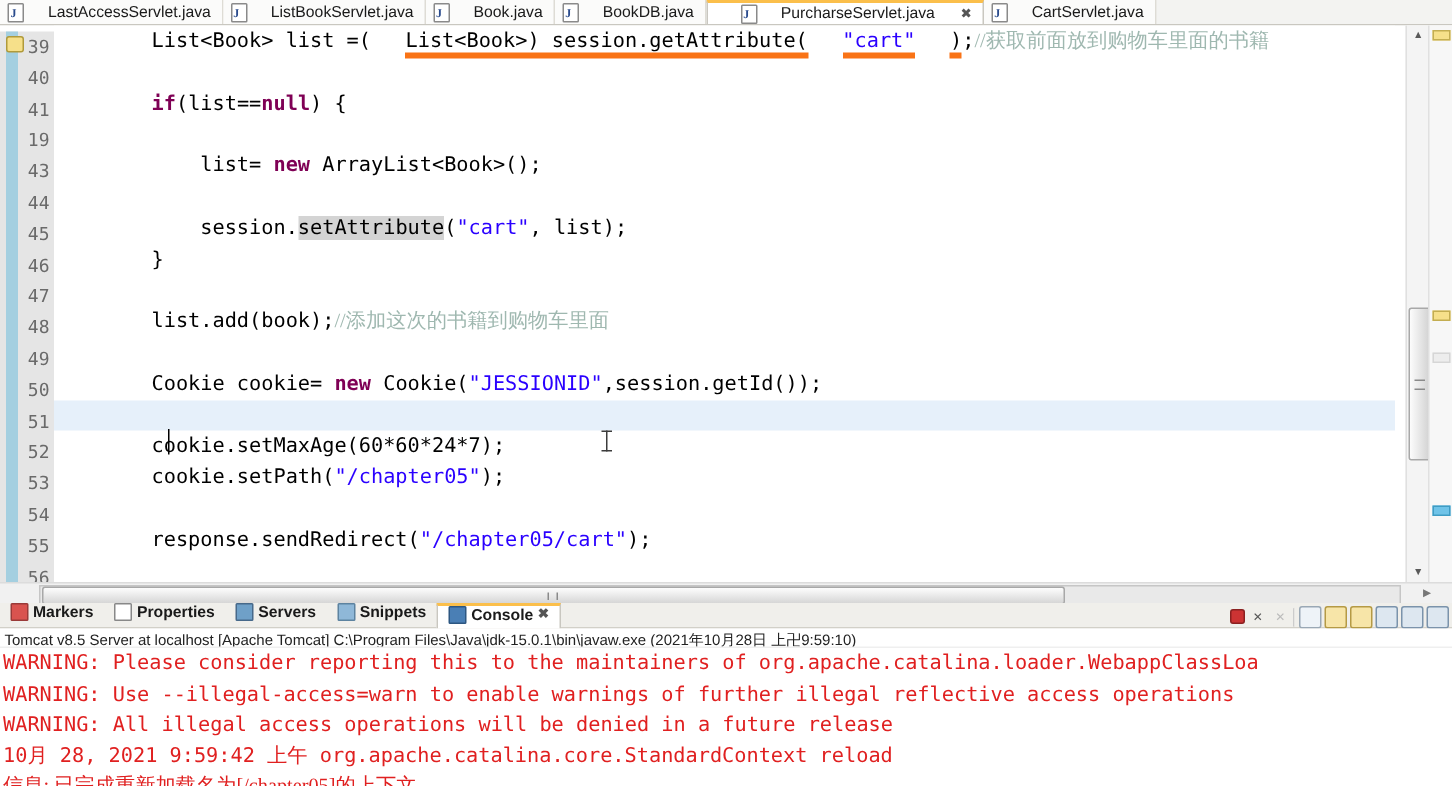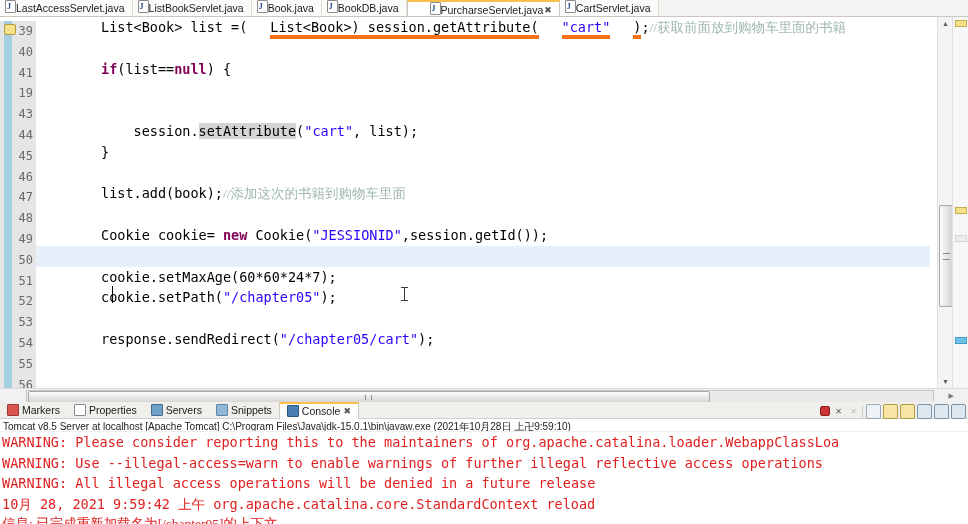--- a/index.html
+++ b/index.html
@@ -16,21 +16,21 @@
   
   .tabbar{
     position:absolute;left:0;top:0;width:968px;height:17px;
     background:#f3f3f1;
     border-bottom:1px solid #c9c7c0;
     display:flex;align-items:stretch;
     overflow:hidden;
     box-sizing:border-box;
   }
   .tab{
-    display:flex;align-items:flex-start;gap:0;
+    display:flex;align-items:center;gap:16px;
     padding:0 7px 0 5px;
     font-size:10.5px;
     color:#1a1a1a;
     white-space:nowrap;
     background:#fbfbfa;
     border-right:1px solid #dedcd5;
     box-sizing:border-box;
     line-height:16px;
   }
   .tab.active{
@@ -168,24 +168,25 @@
 
   
   .viewtabs{
     position:absolute;left:0;top:402px;width:968px;height:17px;
     background:#f0efeb;
     border-bottom:1px solid #d2d0c8;
     display:flex;align-items:center;
     box-sizing:border-box;
   }
   .vtab{
-    display:flex;align-items:center;gap:3px;
+    display:flex;align-items:flex-start;gap:3px;
     padding:0 7px;height:17px;
     font-size:10.5px;color:#1a1a1a;white-space:nowrap;
     box-sizing:border-box;
+    font-weight:bold;
   }
   .vtab.active{background:#ffffff;border-top:2px solid #fbbf4b;
     border-left:1px solid #c9c7c0;border-right:1px solid #c9c7c0;}
   .vicon{width:10px;height:10px;flex:0 0 auto;border-radius:1px;}
   .vclose{font-size:9px;color:#555;}
 
   .conbtns{
     position:absolute;right:2px;top:403px;height:16px;
     display:flex;align-items:center;gap:2px;
   }
@@ -279,20 +280,21 @@
         <div class="ln">56</div>
       </div>
     </div>
 
     <div class="codearea">
 
       <div class="codeline"><span>        List&lt;Book&gt; list =(</span><span class="und">List&lt;Book&gt;) session.getAttribute(</span><span class="str und">"cart"</span><span class="und">)</span>;<span class="cnnote">//获取前面放到购物车里面的书籍</span></div>
       <div class="codeline"> </div>
       <div class="codeline">        <span class="kw">if</span>(list==<span class="kw">null</span>) {</div>
       <div class="codeline"> </div>
+      <div class="codeline">            list= <span class="kw">new</span> ArrayList&lt;Book&gt;();</div>
       <div class="codeline"> </div>
       <div class="codeline">            session.<span class="hlbox">setAttribute</span>(<span class="str">"cart"</span>, list);</div>
       <div class="codeline">        }</div>
       <div class="codeline"> </div>
       <div class="codeline">        list.add(book);<span class="cnnote">//添加这次的书籍到购物车里面</span></div>
       <div class="codeline"> </div>
       <div class="codeline">        Cookie cookie= <span class="kw">new</span> Cookie(<span class="str">"JESSIONID"</span>,session.getId());</div>
       <div class="codeline hl"> </div>
       <div class="codeline">        cookie.setMaxAge(60*60*24*7);</div>
       <div class="codeline">        cookie.setPath(<span class="str">"/chapter05"</span>);</div>

